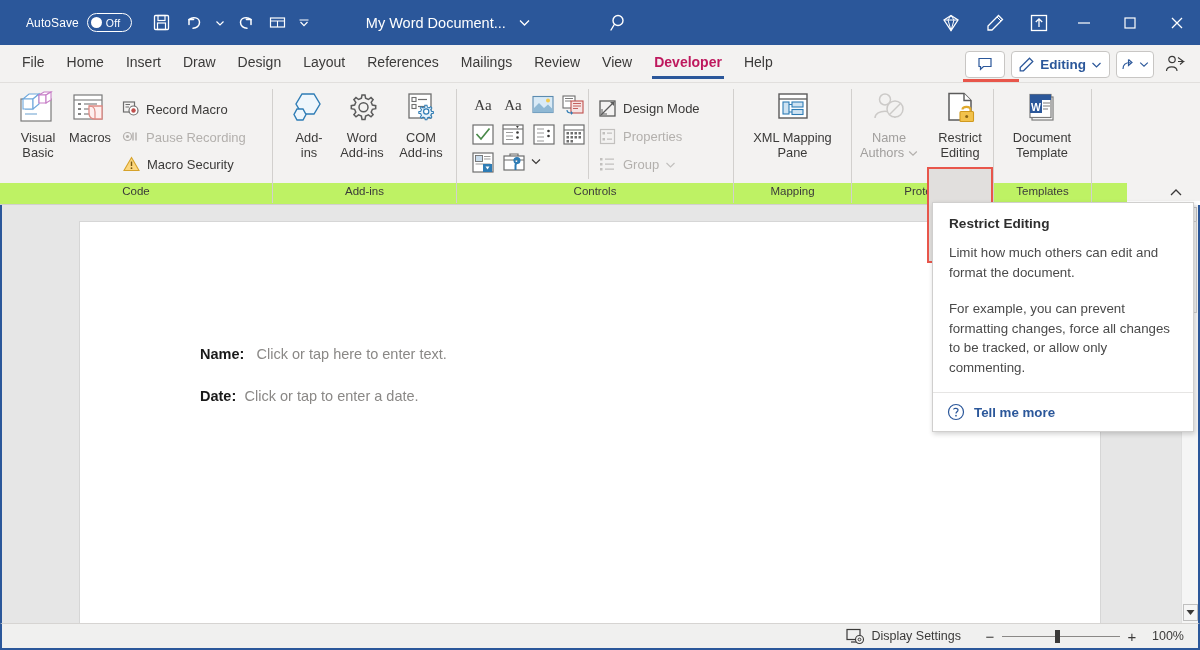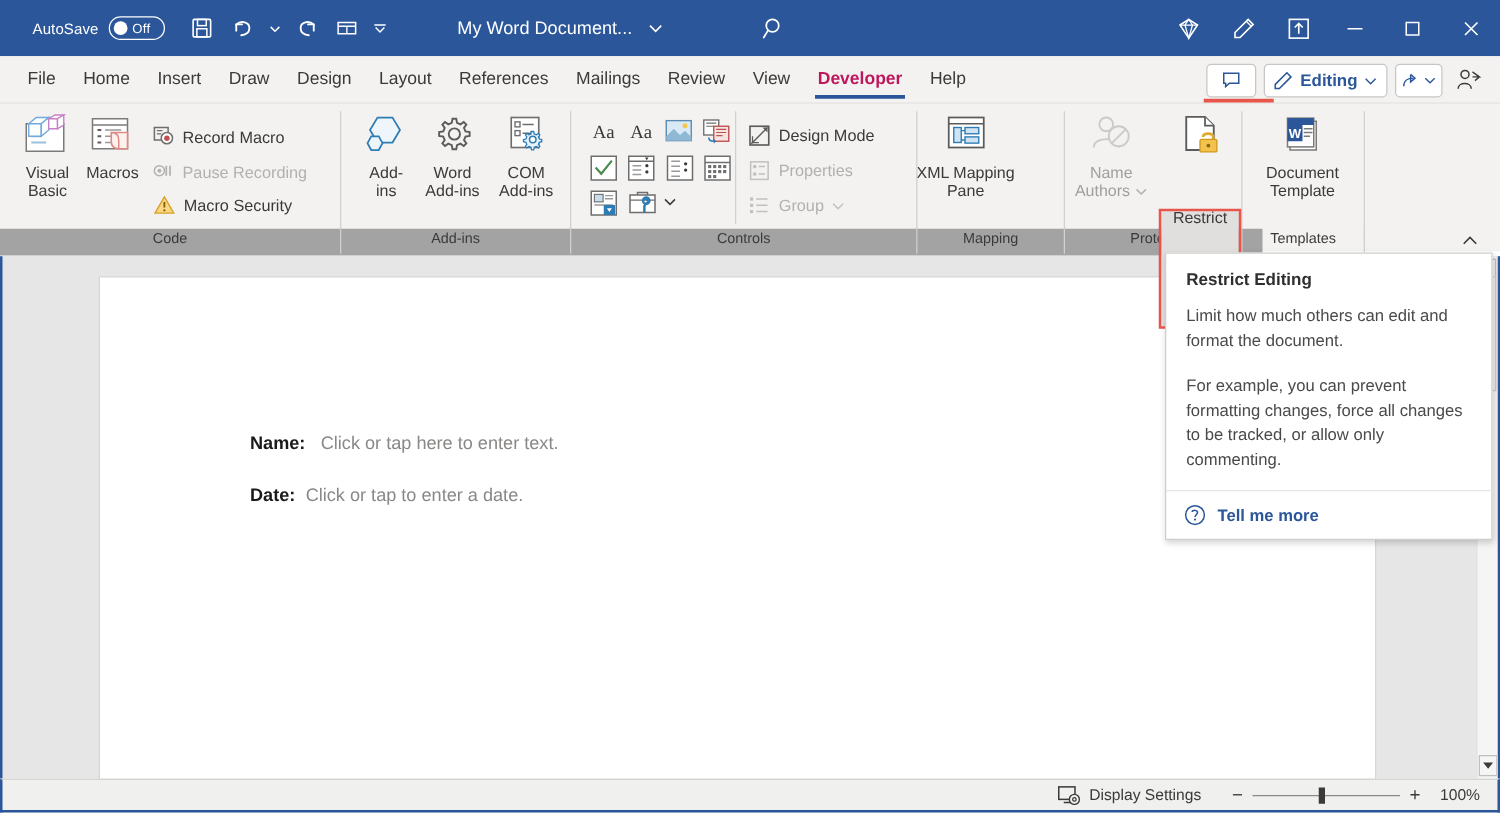--- a/index.html
+++ b/index.html
@@ -93,22 +93,22 @@
     position: absolute; left: 963px; top: 79px; width: 56px; height: 3px;
     background: #e8564b; z-index: 40;
   }
 
   
   #ribbon {
     position: absolute; left: 0; top: 83px; width: 1200px; height: 118px;
     background: #f3f2f1;
   }
   #ribbon-labels {
-    position: absolute; left: 0; top: 183px; width: 1010px; height: 22px;
-    background: #a3a3a3; border-bottom: 1px solid #d2d0ce;
+    position: absolute; left: 0; top: 183px; width: 1127px; height: 22px;
+    background: #bef264; border-bottom: 1px solid #d2d0ce;
   }
   .grp-label {
     position: absolute; top: 2px; font-size: 11.5px; color: #3b3a39; text-align: center;
   }
   .grp-sep {
     position: absolute; width: 1px; background: #d2d0ce;
   }
   .collapse-chevron {
     position: absolute; right: 14px; top: 183px; width: 20px; height: 20px;
     display: flex; align-items: center; justify-content: center; color: #3b3a39;
@@ -626,21 +626,21 @@
         </svg>
     </span>
     <span>Group</span>
     <span>
       <svg width="11" height="11" viewBox="0 0 11 11">
           <path d="M1.5 4 L5.5 8 L9.5 4" fill="none" stroke="#c2c0be" stroke-width="1.2"></path>
         </svg>
     </span>
   </div>
 
-  <div class="big-btn" style="left:720px; top:8px; width:105px;">
+  <div class="big-btn" style="left:740px; top:8px; width:105px;">
     <span class="glyph">
       <svg width="42" height="36" viewBox="0 0 42 36">
         <rect x="7" y="3" width="28" height="24" fill="#fff" stroke="#5b5b5b" stroke-width="1.4"></rect>
         <path d="M7 8 H35" stroke="#5b5b5b" stroke-width="1.3"></path>
         <rect x="11" y="11" width="6" height="12" fill="#cfe3f2" stroke="#2e7cb5" stroke-width="1.1"></rect>
         <rect x="20" y="11" width="11" height="5" fill="#cfe3f2" stroke="#2e7cb5" stroke-width="1.1"></rect>
         <rect x="20" y="18.5" width="11" height="5" fill="#cfe3f2" stroke="#2e7cb5" stroke-width="1.1"></rect>
         <path d="M17 13.5 H20 M17 21 H20" stroke="#2e7cb5" stroke-width="1.1"></path>
       </svg>
     </span>
@@ -662,21 +662,21 @@
       <span>Authors</span>
       <span>
         <svg width="10" height="10" viewBox="0 0 10 10">
             <path d="M1.2 3.5 L5 7.2 L8.8 3.5" fill="none" stroke="#b3b0ad" stroke-width="1.2"></path>
           </svg>
       </span>
     </span>
   </div>
 
   <div class="restrict-bg"></div>
-  <div class="big-btn" style="left:929px; top:8px; width:62px; z-index:10;gap:36px;">
+  <div class="big-btn" style="left:929px; top:8px; width:62px; z-index:10;">
     <span class="glyph">
       <svg width="40" height="36" viewBox="0 0 40 36">
         <path d="M9 2.5 L24 2.5 L31 9.5 L31 29 L9 29 Z" fill="#fff" stroke="#5b5b5b" stroke-width="1.5"></path>
         <path d="M24 2.5 L24 9.5 L31 9.5" fill="#fff" stroke="#5b5b5b" stroke-width="1.4"></path>
         <path d="M22.5 18.5 C22.5 15, 30.5 15, 30.5 18.5 L30.5 21" fill="none" stroke="#e0a92c" stroke-width="2.1"></path>
         <rect x="20" y="20.5" width="13.5" height="10" rx="1" fill="#f2c24c" stroke="#d19a1e" stroke-width="1.1"></rect>
         <circle cx="26.7" cy="25.4" r="1.5" fill="#8a6413"></circle>
       </svg>
     </span>
     <span>Restrict</span>

